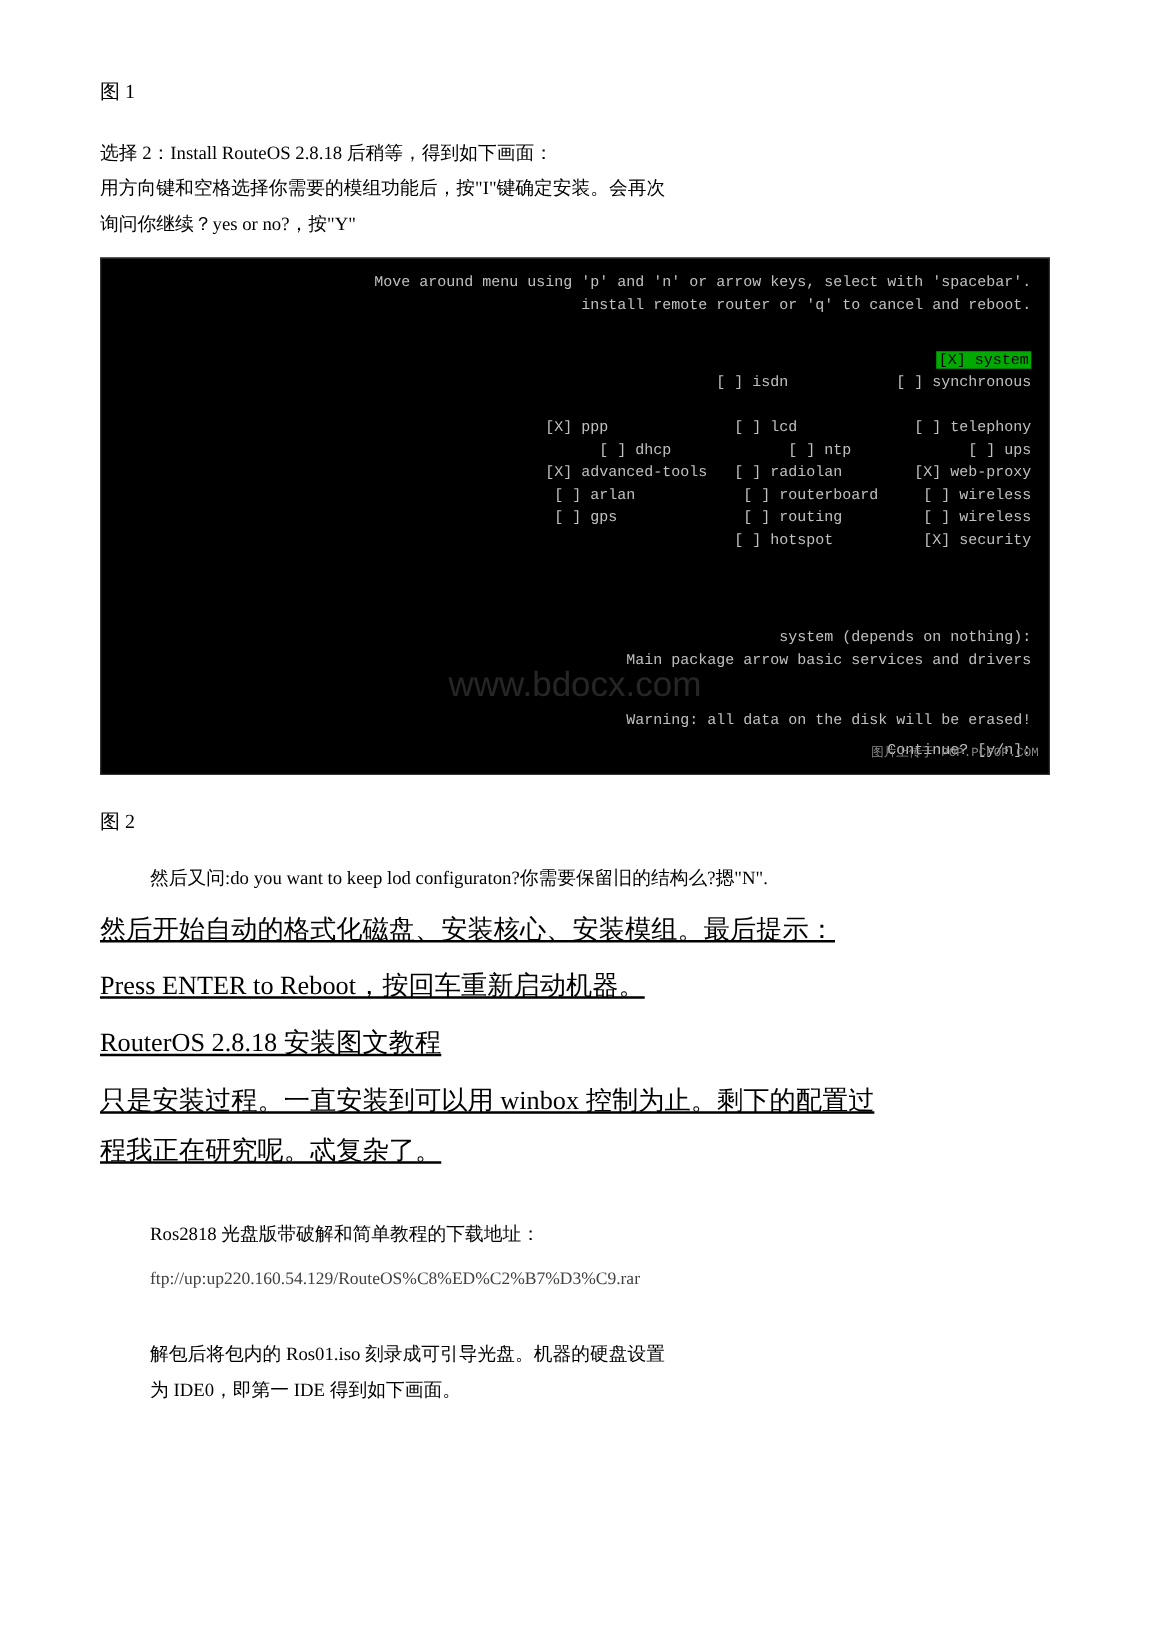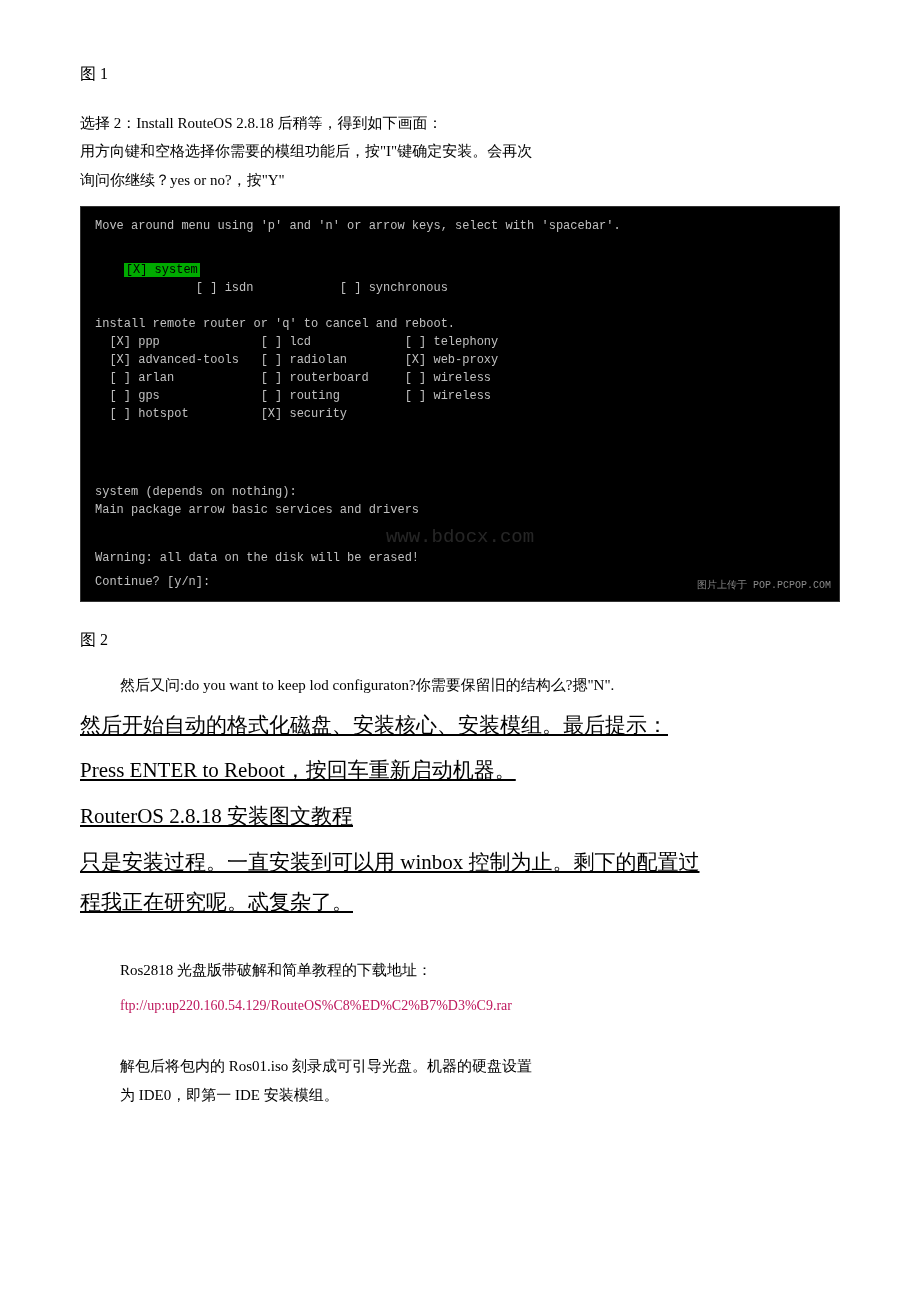--- a/index.html
+++ b/index.html
@@ -38,54 +38,55 @@
       background: #00aa00;
       color: #000000;
       padding: 0 2px;
     }
     .terminal-container .watermark {
       position: absolute;
       bottom: 50px;
       left: 50%;
       transform: translateX(-50%);
       color: rgba(255,255,255,0.15);
-      font-size: 19px;
-      font-family: Liberation Mono, monospace;
+      font-size: 28px;
+      font-family: Liberation Sans, sans-serif;
       white-space: nowrap;
       pointer-events: none;
     }
     .terminal-container .source-label {
       position: absolute;
       bottom: 8px;
       right: 8px;
       color: #888;
       font-size: 10px;
     }
     .terminal-line {
       white-space: pre;
+      text-align: right;
     }
     .figure2-label {
       font-size: 16px;
       margin-top: 10px;
       margin-bottom: 16px;
     }
     .body-text {
       font-size: 21px;
       line-height: 1.9;
       margin-bottom: 6px;
       text-decoration: underline;
     }
     .indented {
       margin-left: 40px;
       font-size: 15px;
       line-height: 1.9;
       margin-bottom: 6px;
     }
     .ftp-link {
-      color: #be185d;
+      color: #404040;
       font-size: 14px;
     }
   </style>
 </head>
 <body>
 
 
 
 
 <div class="figure-label">图 1</div>
@@ -93,26 +94,27 @@
 
 <div class="section-text">
   <span>选择 2：Install RouteOS 2.8.18 后稍等，得到如下画面：</span><br>
   <span>用方向键和空格选择你需要的模组功能后，按"I"键确定安装。会再次</span><br>
   <span>询问你继续？yes or no?，按"Y"</span>
 </div>
 
 
 <div class="terminal-container">
   <div class="terminal-line">Move around menu using 'p' and 'n' or arrow keys, select with 'spacebar'.</div>
+  <div class="terminal-line">install remote router or 'q' to cancel and reboot.</div>
   <div class="terminal-line" style="margin-top:8px;">
     <span class="highlight">[X] system</span>
     <span>          [ ] isdn            [ ] synchronous</span>
   </div>
-  <div class="terminal-line">install remote router or 'q' to cancel and reboot.</div>
   <div class="terminal-line">  [X] ppp              [ ] lcd             [ ] telephony</div>
+  <div class="terminal-line">  [ ] dhcp             [ ] ntp             [ ] ups</div>
   <div class="terminal-line">  [X] advanced-tools   [ ] radiolan        [X] web-proxy</div>
   <div class="terminal-line">  [ ] arlan            [ ] routerboard     [ ] wireless</div>
   <div class="terminal-line">  [ ] gps              [ ] routing         [ ] wireless</div>
   <div class="terminal-line">  [ ] hotspot          [X] security</div>
   <div class="terminal-line" style="margin-top: 60px;">system (depends on nothing):</div>
   <div class="terminal-line">Main package arrow basic services and drivers</div>
   <div class="watermark">www.bdocx.com</div>
   <div class="terminal-line" style="margin-top: 30px;">Warning: all data on the disk will be erased!</div>
   <div class="terminal-line" style="margin-top: 6px;">Continue? [y/n]:</div>
   <div class="source-label">图片上传于 POP.PCPOP.COM</div>
@@ -132,17 +134,17 @@
 </div>
 
 <br>
 <div class="indented">Ros2818 光盘版带破解和简单教程的下载地址：</div>
 <div class="indented">
   <span class="ftp-link">ftp://up:up220.160.54.129/RouteOS%C8%ED%C2%B7%D3%C9.rar</span>
 </div>
 <br>
 <div class="indented">
   <span>解包后将包内的 Ros01.iso 刻录成可引导光盘。机器的硬盘设置</span><br>
-  <span>为 IDE0，即第一 IDE 安装模组。</span>
+  <span>为 IDE0，即第一 IDE 得到如下画面。</span>
 </div>
 
 
 
 
 </body></html>

